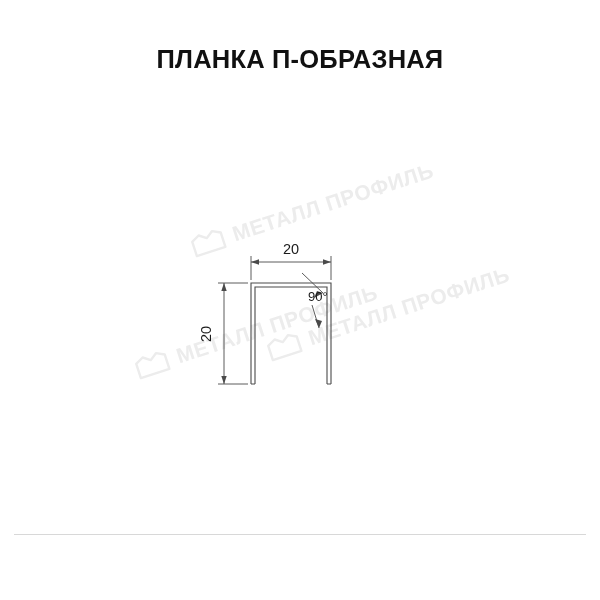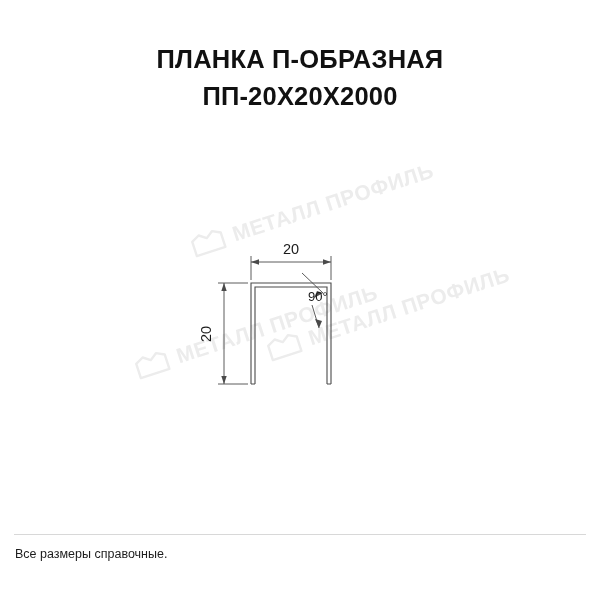--- a/index.html
+++ b/index.html
@@ -115,21 +115,20 @@
     white-space: nowrap;
   }
 </style>
 </head>
 <body>
 
 <div class="page">
 
   <div class="header">
     <div class="title-1">ПЛАНКА П-ОБРАЗНАЯ</div>
-    <div class="title-2">ПП-20Х20Х2000</div>
   </div>
 
   <div class="watermark wm1">
     <span class="wm-logo">
       <svg width="34" height="26" viewBox="0 0 34 26" fill="none">
         <path d="M2 22 L2 7 L10 3 L17 8 L24 3 L32 7 L32 22 Z" stroke="#ececec" stroke-width="2.4" fill="none" stroke-linejoin="round"></path>
       </svg>
     </span>
     <span class="wm-text">МЕТАЛЛ ПРОФИЛЬ</span>
   </div>
@@ -186,16 +185,15 @@
       <text x="115" y="14" font-family="Liberation Sans, sans-serif" font-size="14.5" fill="#1a1a1a" text-anchor="middle">20</text>
 
       <text x="35" y="94" font-family="Liberation Sans, sans-serif" font-size="14.5" fill="#1a1a1a" text-anchor="middle" transform="rotate(-90 35 94)">20</text>
 
       <text x="132" y="61" font-family="Liberation Sans, sans-serif" font-size="13" fill="#1a1a1a" text-anchor="start">90°</text>
     </svg>
   </div>
 
   <div class="footer-rule"></div>
   <div class="footer">
-    <div class="footer-line">Все размеры справочные.</div>
   </div>
 
 </div>
 
 </body></html>

